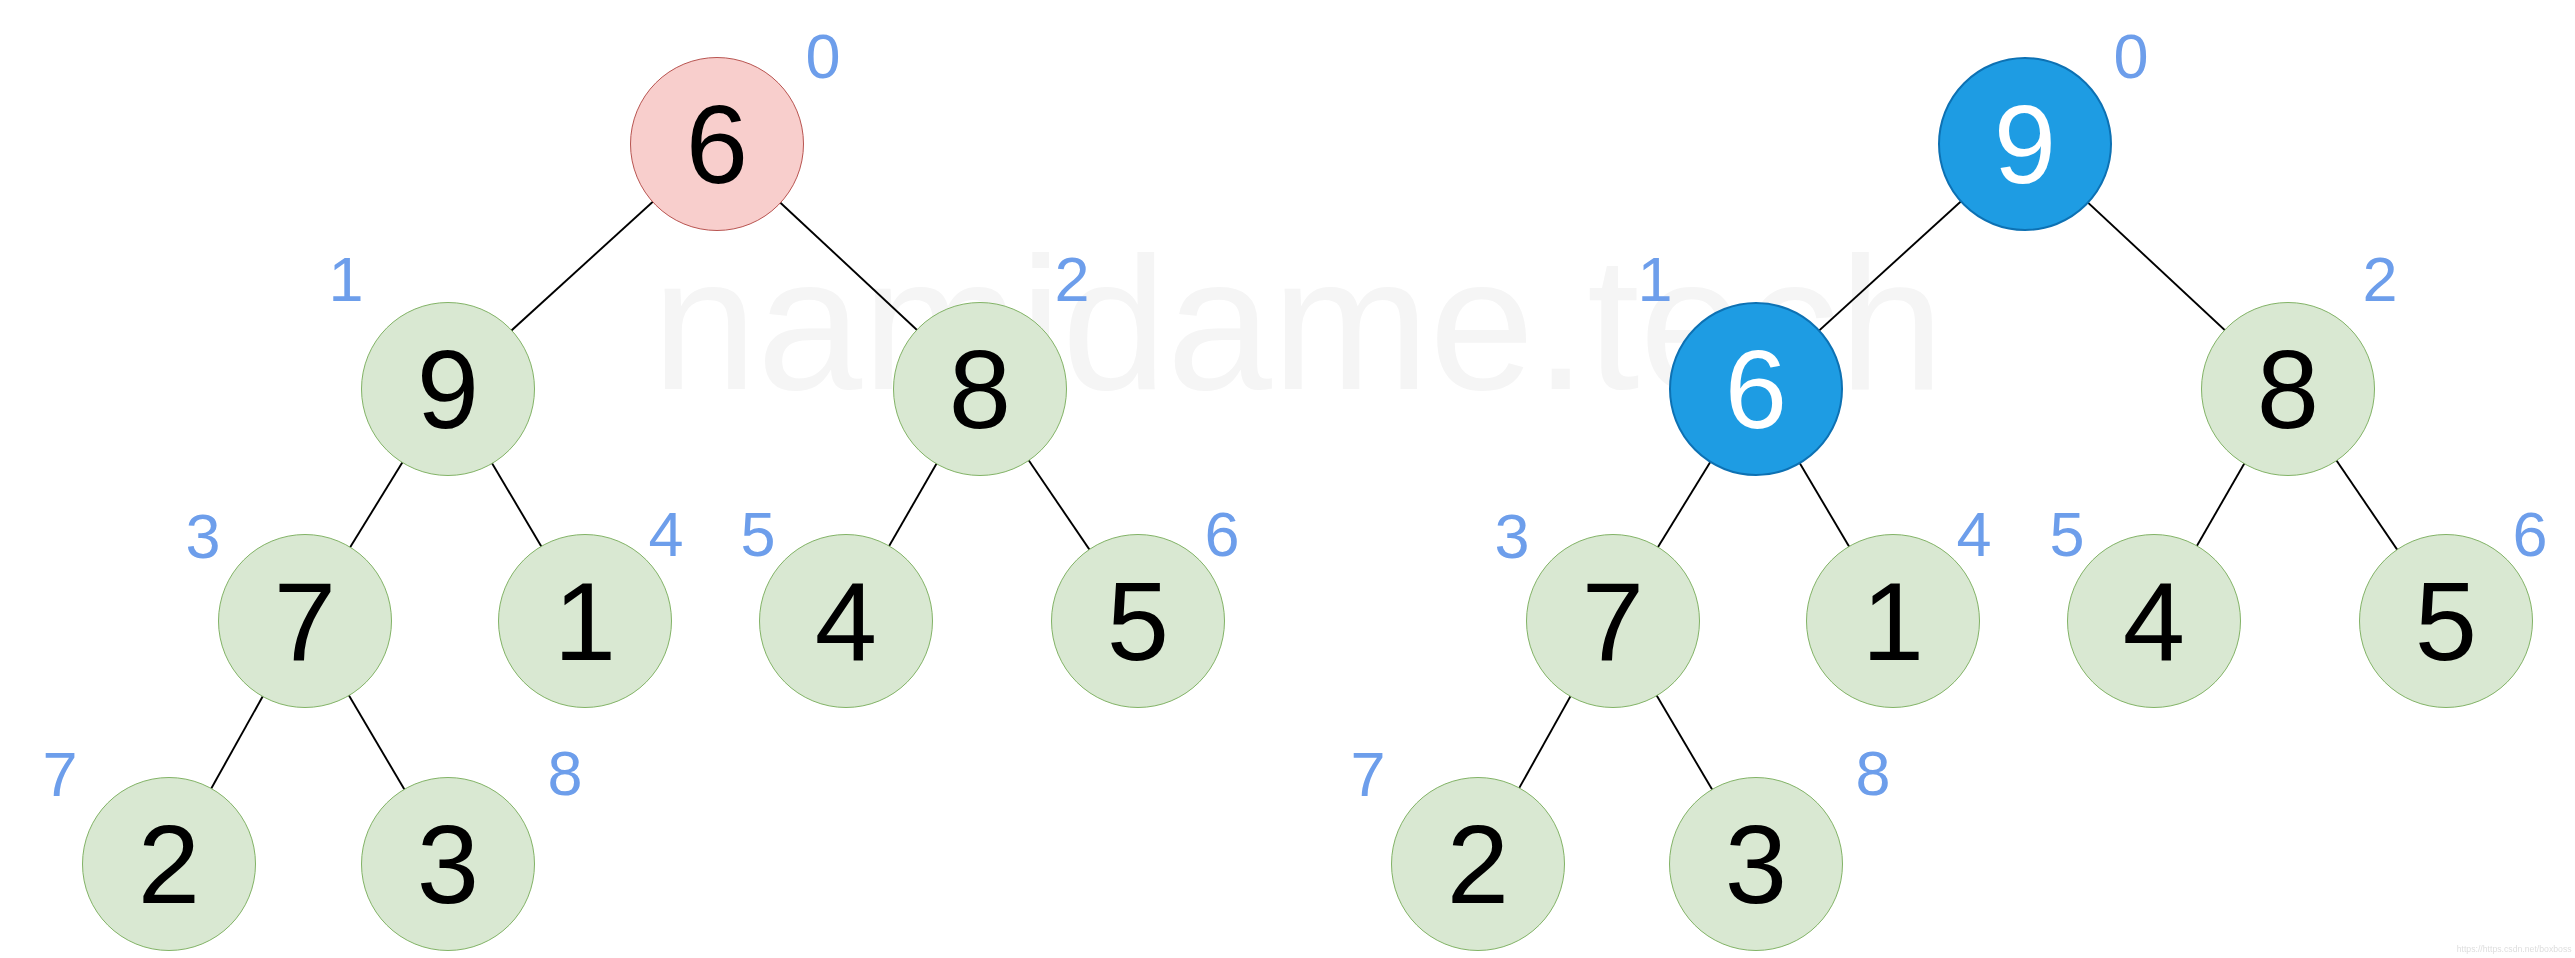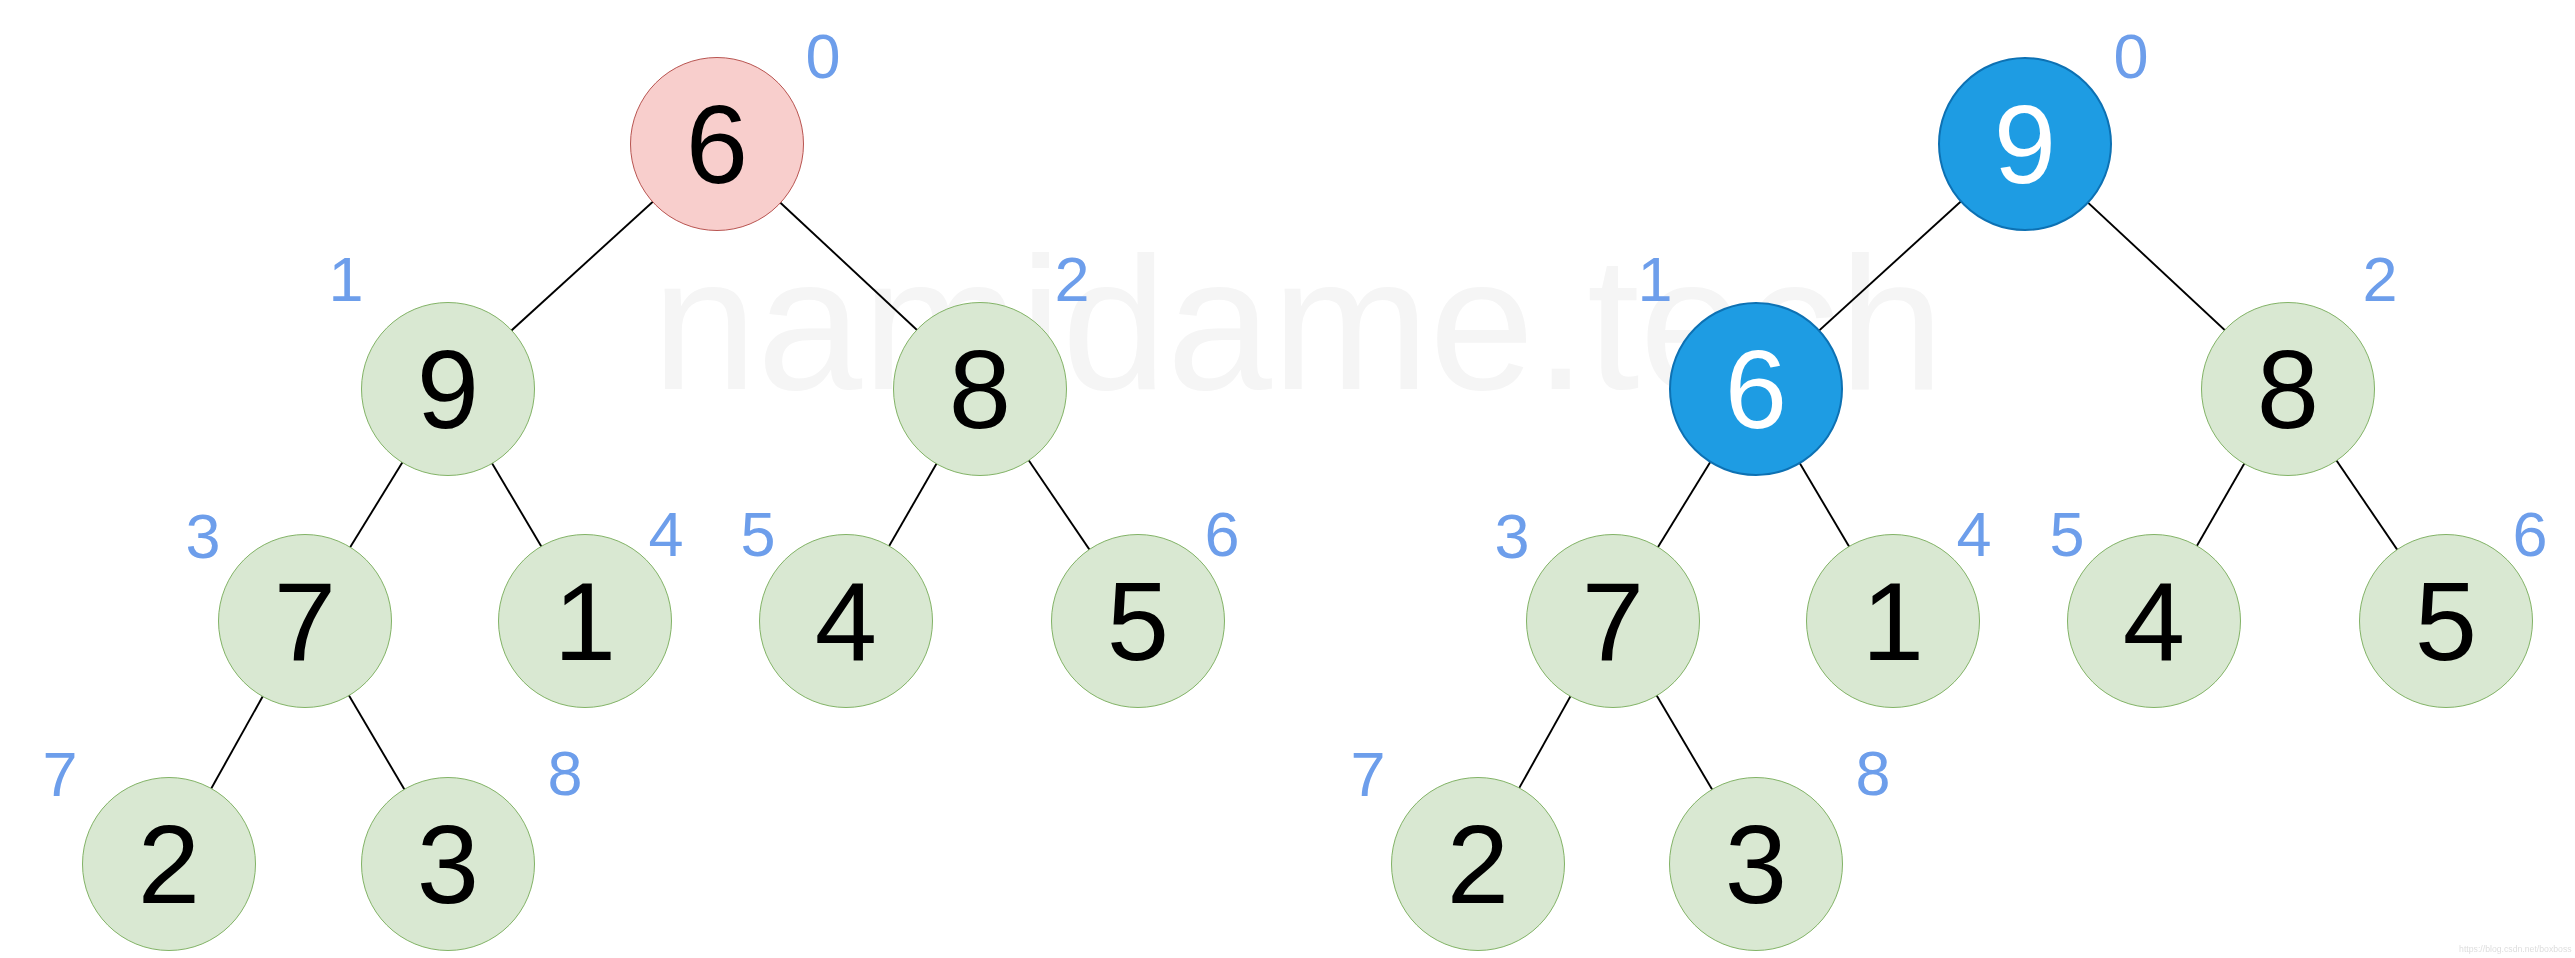--- a/index.html
+++ b/index.html
@@ -153,16 +153,16 @@
     <div class="idx" style="left:1617px; top:247px;">1</div>
     <div class="idx" style="left:2342px; top:247px;">2</div>
     <div class="idx" style="left:1474px; top:504px;">3</div>
     <div class="idx" style="left:1936px; top:502px;">4</div>
     <div class="idx" style="left:2029px; top:502px;">5</div>
     <div class="idx" style="left:2492px; top:502px;">6</div>
     <div class="idx" style="left:1330px; top:742px;">7</div>
     <div class="idx" style="left:1835px; top:741px;">8</div>
   </div>
 
-  <div class="url-watermark">https://blog.csdn.net/boxboss</div>
+  <div class="url-watermark">https://https.csdn.net/boxboss</div>
 
 </div>
 
 
 </body></html>

